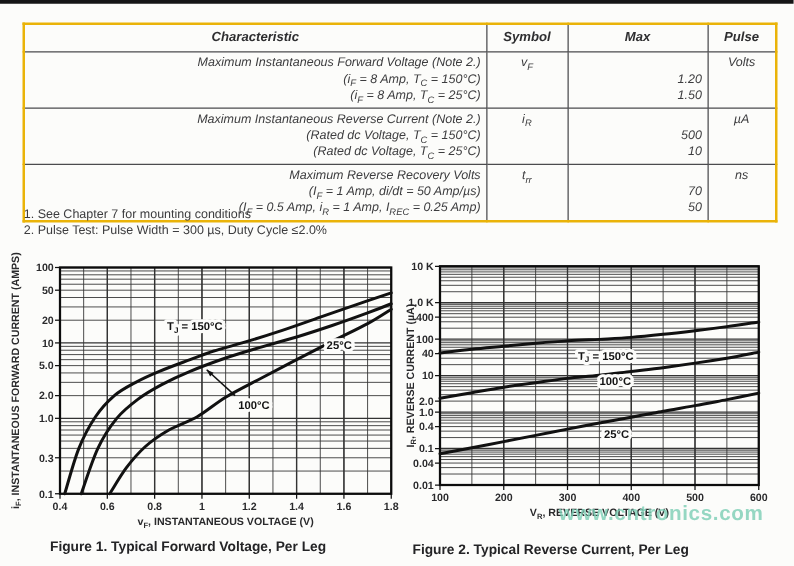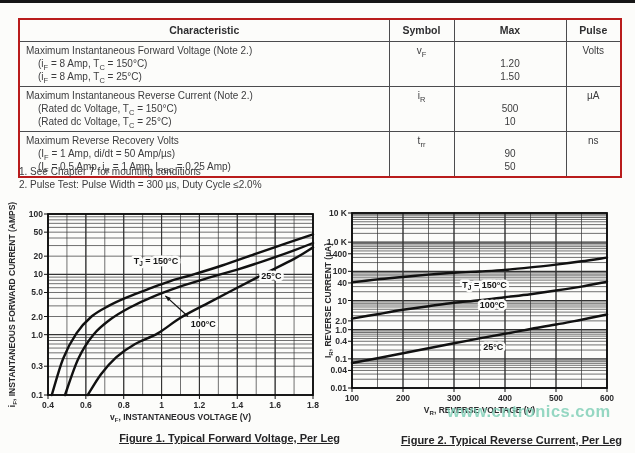--- a/index.html
+++ b/index.html
@@ -11,42 +11,42 @@
   }
   .topline{position:absolute;left:0;top:0;width:635px;height:3px;background:#161616;}
 
   
   table.spec{
     position:absolute;left:18px;top:18px;width:602px;
     border-collapse:collapse;table-layout:fixed;
     font-size:10px;line-height:13px;color:#3c3c3e;
   }
   table.spec, table.spec th, table.spec td{border:1px solid #4b4b4e;}
-  table.spec{border:2px solid #b91c1c;}
+  table.spec{border:2px solid #eab308;font-style:italic;}
   table.spec th{
     font-size:10.5px;font-weight:bold;color:#2e2e30;
     height:19px;padding:1px 2px;text-align:center;vertical-align:middle;
   }
   table.spec td{vertical-align:top;padding:2px 4px 3px 4px;}
   td.col-char .main{padding-left:2px;}
   td.col-char .cond{padding-left:14px;}
   td.col-sym,td.col-max,td.col-unit{text-align:center;margin-top:20px;}
-  .l13{height:13px;}
+  .l13{height:13px;text-align:right;}
   sub{font-size:7.5px;line-height:0;}
 
   
   .notes{position:absolute;left:19px;top:166px;font-size:10px;line-height:12.5px;color:#3c3c3e;}
 
   
   svg.fig{position:absolute;top:200px;}
   #fig1{left:0;width:332px;height:233px;}
   #fig2{left:322px;width:313px;height:233px;}
   .caption{
     position:absolute;font-size:11px;font-weight:bold;color:#242426;
-    text-align:right;white-space:nowrap;text-decoration:underline;
+    text-align:left;white-space:nowrap;
   }
   .cap1{left:40px;top:432px;width:300px;}
   .cap2{left:330px;top:434px;width:292px;}
   .watermark{
     position:absolute;left:447px;top:402px;z-index:5;
     font-size:16.5px;font-weight:600;letter-spacing:0.5px;white-space:nowrap;
   }
 </style>
 </head>
 <body>
@@ -99,21 +99,21 @@
     </tr>
     <tr>
       <td class="col-char">
         <div class="main l13">Maximum Reverse Recovery Volts</div>
         <div class="cond l13">(I<sub>F</sub> = 1 Amp, di/dt = 50 Amp/µs)</div>
         <div class="cond l13">(I<sub>F</sub> = 0.5 Amp, i<sub>R</sub> = 1 Amp, I<sub>REC</sub> = 0.25 Amp)</div>
       </td>
       <td class="col-sym">t<sub>rr</sub></td>
       <td class="col-max">
         <div class="l13"></div>
-        <div class="l13">90</div>
+        <div class="l13">70</div>
         <div class="l13">50</div>
       </td>
       <td class="col-unit">ns</td>
     </tr>
   </tbody>
 </table>
 
 <div class="notes">
   <div>1.  See Chapter 7 for mounting conditions</div>
   <div>2.  Pulse Test: Pulse Width = 300 µs, Duty Cycle ≤2.0%</div>

